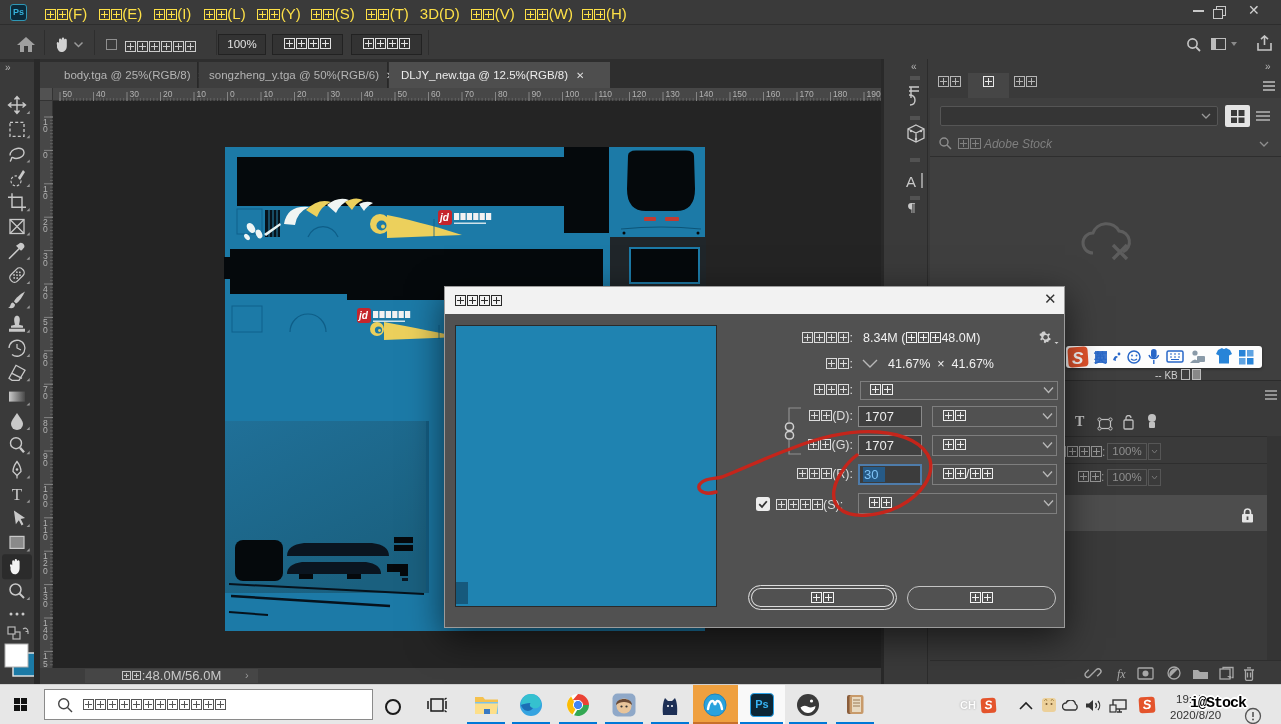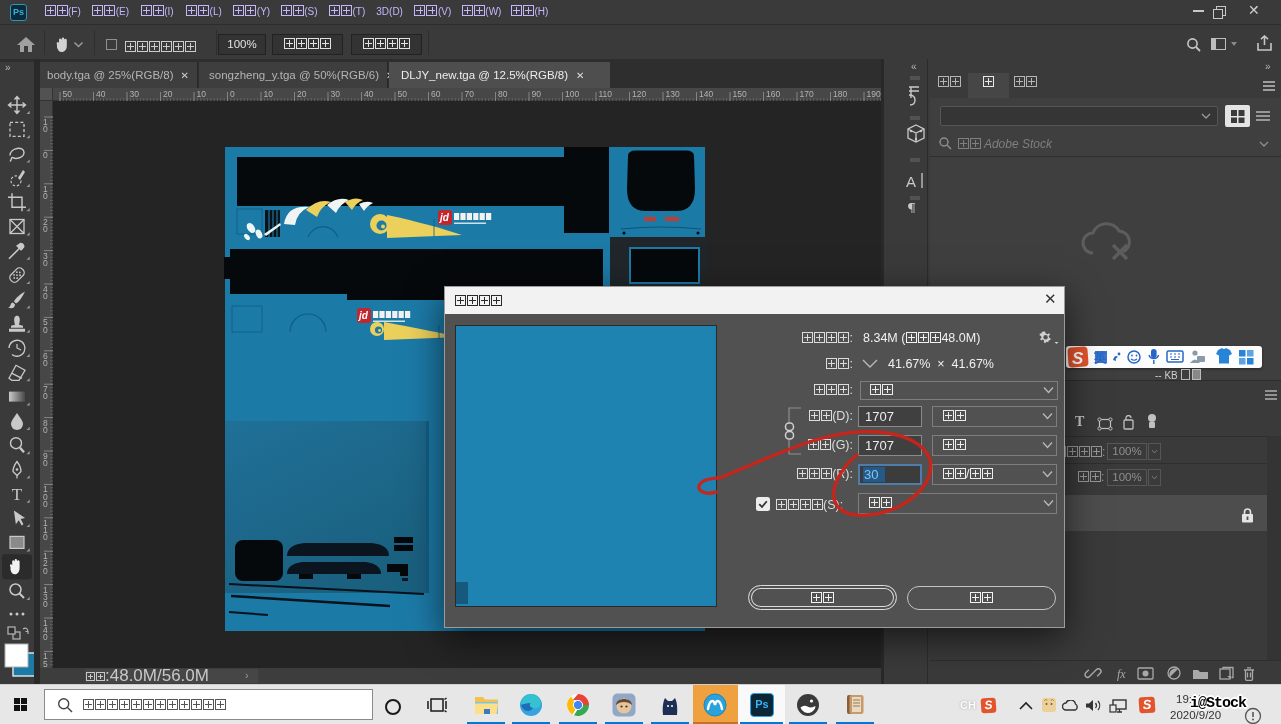--- a/index.html
+++ b/index.html
@@ -6,21 +6,21 @@
 i.c{display:inline-block;box-sizing:border-box;border:1px solid;position:relative;width:11px;height:11px;margin:0 .5px;vertical-align:-1px;font-style:normal}
 i.c:before{content:"";position:absolute;left:1px;right:1px;top:45%;border-top:1px solid}
 i.c:after{content:"";position:absolute;top:1px;bottom:1px;left:46%;border-left:1px solid}
 i.s9{width:9px;height:9px;vertical-align:0}
 </style></head>
 <body>
 <div id="w">
 
 <div class="ab" id="menubar" style="left:0;top:0;width:1281px;height:24px;background:#3a3a3a">
   <div class="ab" style="left:10px;top:4px;width:15px;height:15px;background:#0b2a3a;border:1px solid #2f97b5;border-radius:3px;color:#35b0d8;font-size:9px;font-weight:bold;text-align:center;line-height:15px">Ps</div>
-  <div class="ab" style="left:44px;top:5px;color:#c4b5fd;font-size:10px;white-space:nowrap">
+  <div class="ab" style="left:44px;top:5px;color:#fde047;font-size:15px;white-space:nowrap">
     <span><i class="c"></i><i class="c"></i>(F)</span><span style="margin-left:11px"><i class="c"></i><i class="c"></i>(E)</span><span style="margin-left:11px"><i class="c"></i><i class="c"></i>(I)</span><span style="margin-left:12px"><i class="c"></i><i class="c"></i>(L)</span><span style="margin-left:11px"><i class="c"></i><i class="c"></i>(Y)</span><span style="margin-left:10px"><i class="c"></i><i class="c"></i>(S)</span><span style="margin-left:11px"><i class="c"></i><i class="c"></i>(T)</span><span style="margin-left:11px">3D(D)</span><span style="margin-left:11px"><i class="c"></i><i class="c"></i>(V)</span><span style="margin-left:10px"><i class="c"></i><i class="c"></i>(W)</span><span style="margin-left:9px"><i class="c"></i><i class="c"></i>(H)</span>
   </div>
   <div class="ab" style="left:1193px;top:10px;width:11px;height:2px;background:#c8c8c8"></div>
   <div class="ab" style="left:1216px;top:6px;width:8px;height:8px;border:1px solid #c8c8c8"></div>
   <div class="ab" style="left:1213px;top:9px;width:8px;height:8px;border:1px solid #c8c8c8;background:#3a3a3a"></div>
   <div class="ab" style="left:1248px;top:2px;color:#d0d0d0;font-size:14px">✕</div>
 </div>
 
 <div class="ab" id="optbar" style="left:0;top:24px;width:1281px;height:35px;background:#3a3a3a;border-top:1px solid #2d2d2d;box-sizing:border-box">
   <svg class="ab" style="left:16px;top:11px" width="20" height="17" viewBox="0 0 20 17">
@@ -50,21 +50,21 @@
       </div>
   <div class="ab" style="left:1231px;top:17px;width:0;height:0;border-left:3.5px solid transparent;border-right:3.5px solid transparent;border-top:4px solid #8a8a8a"></div>
   <svg class="ab" style="left:1256px;top:10px" width="17" height="17" viewBox="0 0 17 17">
         <path d="M2 8 L2 15 L15 15 L15 8" fill="none" stroke="#c6c6c6" stroke-width="1.6"></path>
         <path d="M8.5 1 L8.5 10 M5 4.2 L8.5 1 L12 4.2" fill="none" stroke="#c6c6c6" stroke-width="1.6"></path>
       </svg>
 </div>
 
 <div class="ab" id="tabbar" style="left:0;top:59px;width:1281px;height:29px;background:#2e2e2e">
   <div class="ab" style="left:5px;top:3px;color:#b5b5b5;font-size:10px;letter-spacing:-2px;z-index:5">»</div>
-  <div class="ab" style="left:40px;top:3px;width:158px;height:26px;background:#3e3e3e;border-right:1px solid #282828;color:#b4b4b4;font-size:11.5px;line-height:26px;box-sizing:border-box;white-space:nowrap"><span style="margin-left:7px">body.tga @ 25%(RGB/8)</span><span style="margin-left:7px;color:#cfcfcf;font-size:10px">✕</span></div>
+  <div class="ab" style="left:40px;top:3px;width:158px;height:26px;background:#3e3e3e;border-right:1px solid #282828;color:#b4b4b4;font-size:11.5px;line-height:26px;box-sizing:border-box;white-space:nowrap"><span style="margin-left:24px">body.tga @ 25%(RGB/8)</span><span style="margin-left:7px;color:#cfcfcf;font-size:10px">✕</span></div>
   <div class="ab" style="left:199px;top:3px;width:189px;height:26px;background:#3e3e3e;border-right:1px solid #282828;color:#b4b4b4;font-size:11.5px;line-height:26px;box-sizing:border-box;white-space:nowrap"><span style="margin-left:10px">songzheng_y.tga @ 50%(RGB/6)</span><span style="margin-left:7px;color:#cfcfcf;font-size:10px">✕</span></div>
   <div class="ab" style="left:389px;top:3px;width:221px;height:26px;background:#4e4e4e;color:#ececec;font-size:11.5px;line-height:26px;box-sizing:border-box;white-space:nowrap"><span style="margin-left:12px">DLJY_new.tga @ 12.5%(RGB/8)</span><span style="margin-left:8px;color:#dedede;font-size:10px">✕</span></div>
 </div>
 
 <div class="ab" id="toolbar" style="left:0;top:62px;width:34px;height:622px;background:#3a3a3a">
       <svg class="ab" style="left:0;top:0" width="34" height="622" viewBox="0 0 34 622">
         <defs>
           <linearGradient id="tg" x1="0" y1="0" x2="1" y2="0">
             <stop offset="0" stop-color="#c9c9c9"></stop>
             <stop offset="1" stop-color="#c9c9c9" stop-opacity="0.1"></stop>
@@ -301,21 +301,21 @@
         <rect x="176" y="425" width="8" height="4" fill="#05090c"></rect>
         <rect x="178" y="431" width="6" height="3" fill="#0a1520"></rect>
         <path d="M5 437 L200 447" stroke="#06121c" stroke-width="2"></path>
         <path d="M7 449 L166 459" stroke="#06121c" stroke-width="2.4"></path>
         <path d="M5 465 L44 468" stroke="#06121c" stroke-width="2"></path>
       </svg>
     </div>
 
 <div class="ab" id="statusbar" style="left:40px;top:668px;width:841px;height:16px;background:#3d3d3d">
       <span class="ab" style="left:5px;top:14px;font-size:11px;color:#c8c8c8">12.5%</span>
-      <div class="ab" style="left:45px;top:1px;width:173px;height:14px;background:#464646;color:#c8c8c8;font-size:17px;line-height:14px"><i class="c s9"></i><i class="c s9"></i>:48.0M/56.0M</div>
+      <div class="ab" style="left:45px;top:1px;width:173px;height:14px;background:#464646;color:#c8c8c8;font-size:13px;text-align:center;line-height:14px"><i class="c s9"></i><i class="c s9"></i>:48.0M/56.0M</div>
       <span class="ab" style="left:205px;top:1px;color:#9a9a9a;font-size:11px">›</span>
     </div>
 
 <div class="ab" id="rightpanel" style="left:881px;top:59px;width:400px;height:625px;background:#3a3a3a">
       <div class="ab" style="left:0;top:0;width:3px;height:625px;background:#292929"></div>
       <div class="ab" style="left:46px;top:0;width:1px;height:625px;background:#2c2c2c"></div>
       <span class="ab" style="left:30px;top:2px;color:#b5b5b5;font-size:10px">«</span>
       <span class="ab" style="left:384px;top:2px;color:#b5b5b5;font-size:10px">»</span>
       <svg class="ab" style="left:3px;top:14px" width="44" height="140" viewBox="0 0 44 140">
 <g fill="none" stroke="#c9c9c9" stroke-width="1.4">
@@ -640,21 +640,21 @@
         <path d="M1 4.5 h3 L8 1 V12 L4 8.5 H1 Z" fill="#333"></path>
         <path d="M10.5 4 a4 4 0 0 1 0 5 M13 2 a7 7 0 0 1 0 9" fill="none" stroke="#333" stroke-width="1.3"></path>
       </svg>
       <svg class="ab" style="left:1109px;top:14px" width="18" height="14" viewBox="0 0 18 14">
         <rect x="4" y="1" width="13" height="9" fill="none" stroke="#333" stroke-width="1.4"></rect>
         <path d="M8 13 h5 M10.5 10 v3" stroke="#333" stroke-width="1.3"></path>
         <rect x="1" y="6" width="6" height="7" fill="#e7e7e7" stroke="#333" stroke-width="1.2"></rect>
       </svg>
       <div class="ab" style="left:1139px;top:12px;width:16px;height:16px;background:#e4542c;border-radius:3px;transform:rotate(-4deg);color:#fff;font-size:13px;font-weight:bold;font-style:italic;text-align:center;line-height:16px">S</div>
       <div class="ab" style="left:1176px;top:8px;color:#333;font-size:11.5px">19:17</div>
-      <div class="ab" style="left:1170px;top:24px;color:#333;font-size:11.5px">2020/9/20</div>
+      <div class="ab" style="left:1170px;top:24px;color:#333;font-size:11.5px">2020/8/20</div>
       <svg class="ab" style="left:1244px;top:22px" width="18" height="18" viewBox="0 0 18 18">
         <circle cx="9" cy="9" r="7.5" fill="none" stroke="#555" stroke-width="1.3"></circle>
         <path d="M9 5 v5" stroke="#555" stroke-width="1.6"></path>
         <circle cx="9" cy="12.5" r="1" fill="#555"></circle>
       </svg>
       <div class="ab" style="left:1190px;top:10px;color:#000;font-size:15px;font-weight:bold;font-family:'Liberation Mono',monospace;letter-spacing:-1px;text-shadow:-2px 0 0 #fff,2px 0 0 #fff,0 -2px 0 #fff,0 2px 0 #fff,-1px -1px 0 #fff,1px 1px 0 #fff,-1px 1px 0 #fff,1px -1px 0 #fff">i@Stock</div>
     </div>
 
 </div>
 </body></html>

